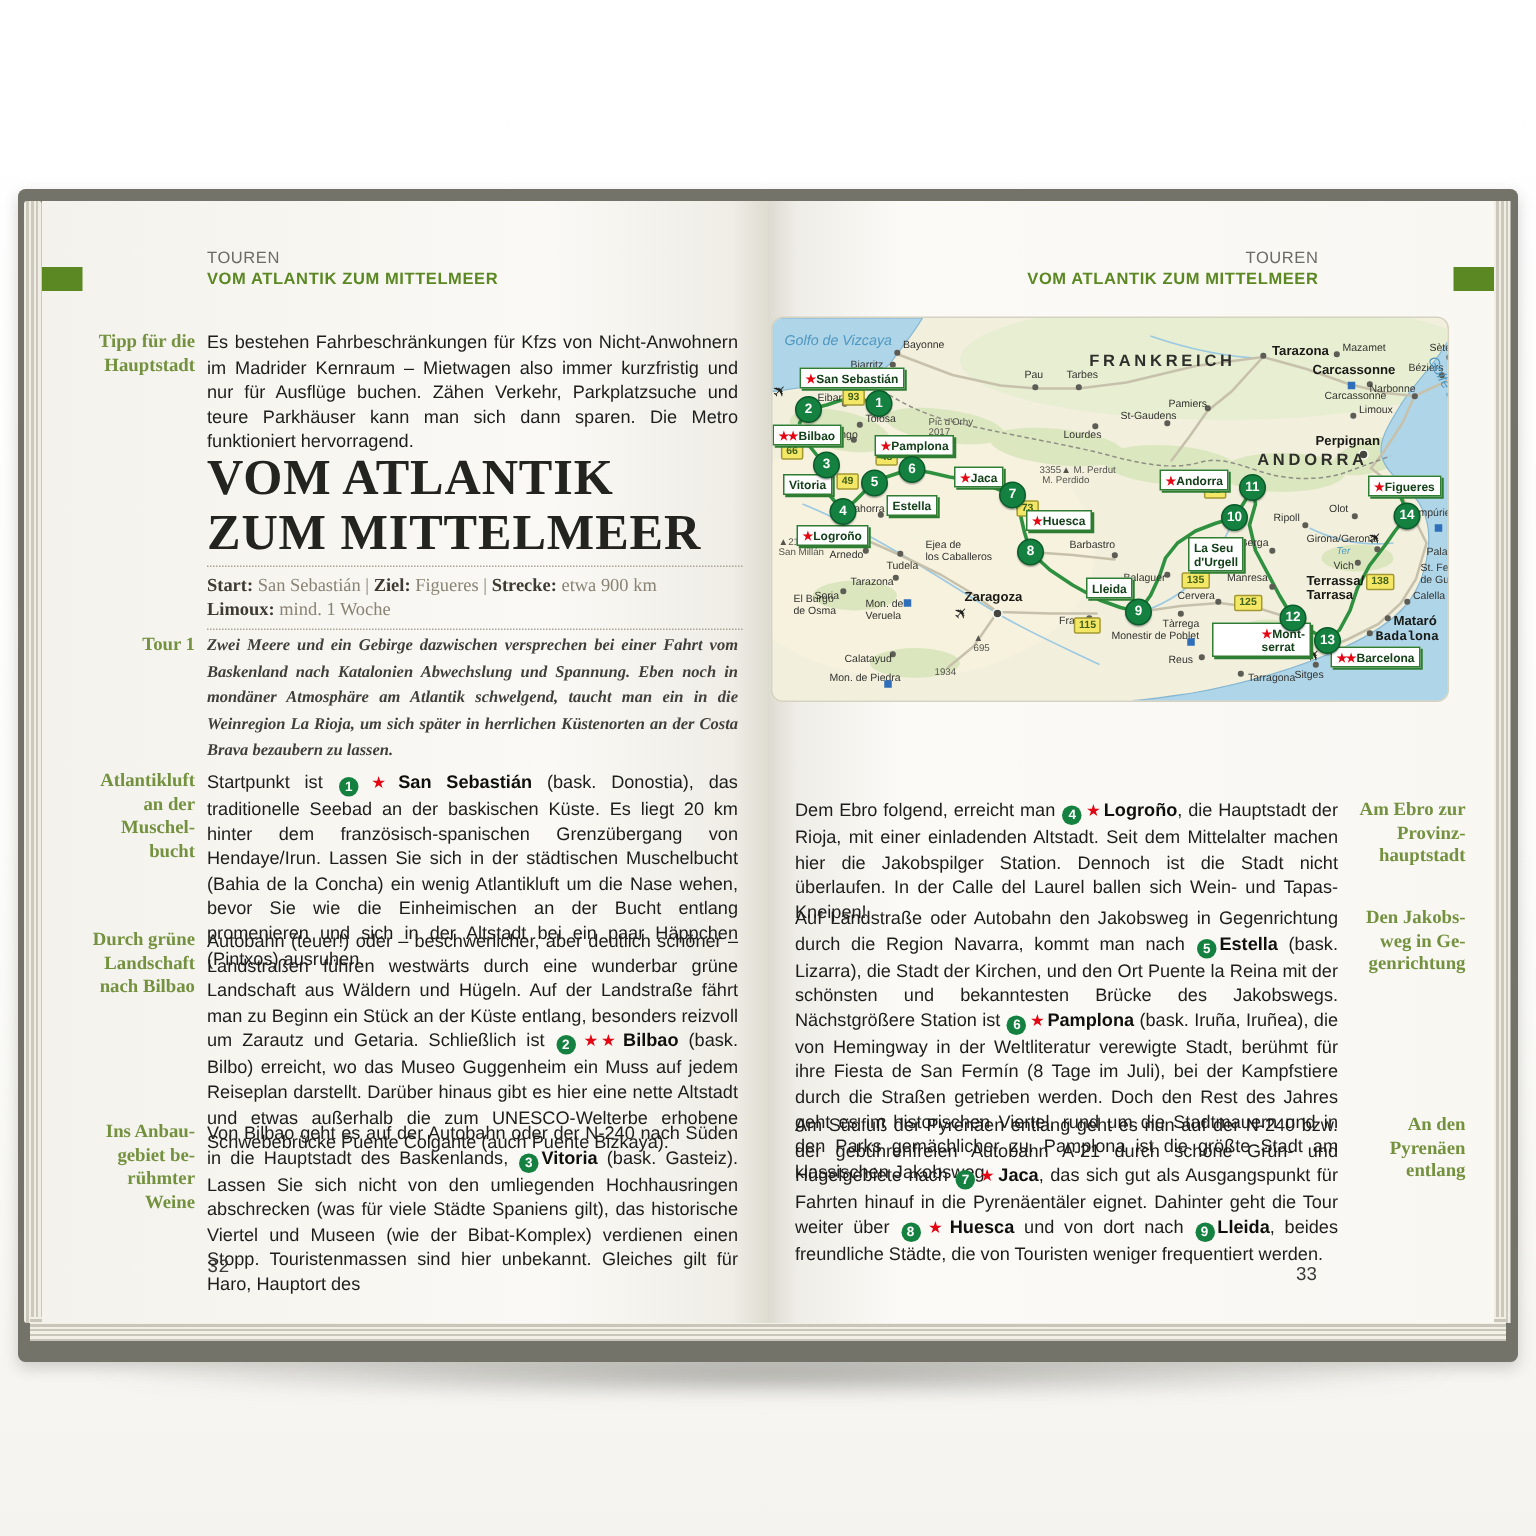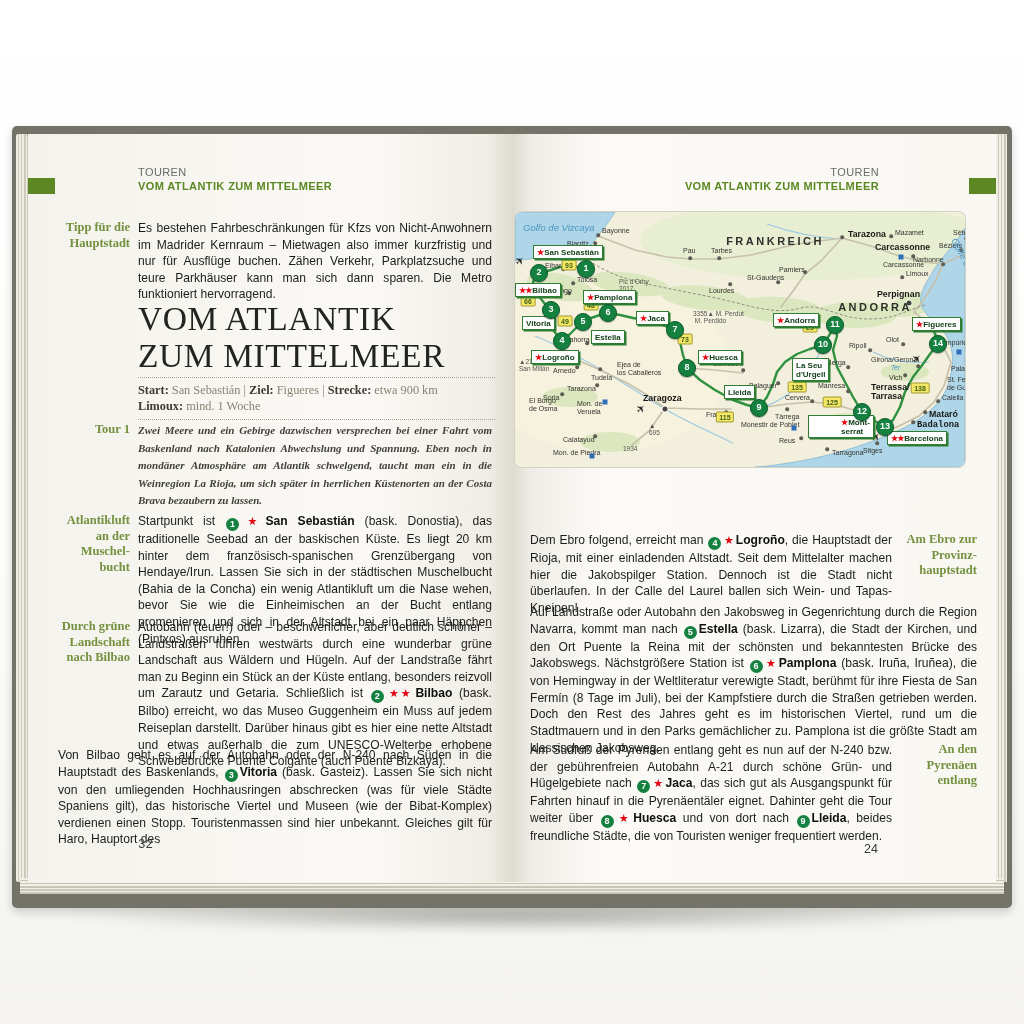--- a/index.html
+++ b/index.html
@@ -22,21 +22,21 @@
   .page.l{background:linear-gradient(90deg,#f3f2ec 0%,#faf9f5 70%,#efede6 95%,#dfdcd2 100%);}
   .page.r{background:linear-gradient(90deg,#ddDAD0 0%,#efede7 4%,#fbfaf6 18%,#f8f7f2 100%);}
   .tab{position:absolute;width:27px;height:16px;background:#5b8822;top:44px;}
   .tab.tl{left:0;} .tab.tr{right:0;}
   .hdr{position:absolute;top:31px;font-size:11px;letter-spacing:.4px;line-height:14px;}
   .hdr.hl{left:110px;text-align:left;}
   .hdr.hr{left:18px;width:349px;text-align:right;}
   .hdr .k{color:#6b6b67;}
   .hdr .t{color:#5b8822;font-weight:bold;}
   .big-title{position:absolute;left:110px;top:166px;font-family:"Liberation Serif",serif;
-        font-weight:normal;font-size:33.5px;line-height:37px;letter-spacing:.6px;color:#23231f;}
+        font-weight:bold;font-size:33.5px;line-height:37px;letter-spacing:.6px;color:#23231f;}
   .meta{position:absolute;left:110px;top:243px;width:357px;border-top:1.6px dotted #a9a496;
         border-bottom:1.6px dotted #a9a496;padding:4px 0 5px;
         font-family:"Liberation Serif",serif;font-size:12.3px;line-height:16px;color:#8a8374;}
   .meta b{color:#3f3b33;}
   .pageno{position:absolute;font-size:12.5px;color:#3a3a38;}
   .row{position:absolute;display:flex;}
   .row.sl{left:30px;width:434px;}
   .row.sr{left:18px;width:447px;}
   .note{font-family:"Liberation Serif",serif;font-weight:bold;color:#74913f;
         font-size:12.5px;line-height:15.5px;flex:none;}
@@ -127,20 +127,21 @@
             </div>
             <div class="row sl" style="top: 379px;">
               <div class="note nl">Atlantikluft an der Muschel- bucht</div>
               <div class="body-txt">Startpunkt ist <span class="nb">1</span><span class="st-inline">★</span><strong>San Sebastián</strong> (bask. Donostia), das traditionelle Seebad an der baskischen Küste. Es liegt 20 km hinter dem französisch-spanischen Grenzübergang von Hendaye/Irun. Lassen Sie sich in der städtischen Muschelbucht (Bahia de la Concha) ein wenig Atlantikluft um die Nase wehen, bevor Sie wie die Einheimischen an der Bucht entlang promenieren und sich in der Altstadt bei ein paar Häppchen (Pintxos) ausruhen.</div>
             </div>
             <div class="row sl" style="top: 485px;">
               <div class="note nl">Durch grüne Landschaft nach Bilbao</div>
               <div class="body-txt">Autobahn (teuer!) oder – beschwerlicher, aber deutlich schöner – Landstraßen führen westwärts durch eine wunderbar grüne Landschaft aus Wäldern und Hügeln. Auf der Landstraße fährt man zu Beginn ein Stück an der Küste entlang, besonders reizvoll um Zarautz und Getaria. Schließlich ist <span class="nb">2</span><span class="st-inline">★★</span><strong>Bilbao</strong> (bask. Bilbo) erreicht, wo das Museo Guggenheim ein Muss auf jedem Reiseplan darstellt. Darüber hinaus gibt es hier eine nette Altstadt und etwas außerhalb die zum UNESCO-Welterbe erhobene Schwebebrücke Puente Colgante (auch Puente Bizkaya).</div>
             </div>
             <div class="row sl" style="top: 613px;">
+              <div class="note nl">Ins Anbau- gebiet be- rühmter Weine</div>
               <div class="body-txt">Von Bilbao geht es auf der Autobahn oder der N-240 nach Süden in die Hauptstadt des Baskenlands, <span class="nb">3</span><strong>Vitoria</strong> (bask. Gasteiz). Lassen Sie sich nicht von den umliegenden Hochhausringen abschrecken (was für viele Städte Spaniens gilt), das historische Viertel und Museen (wie der Bibat-Komplex) verdienen einen Stopp. Touristenmassen sind hier unbekannt. Gleiches gilt für Haro, Hauptort des</div>
             </div>
           </div>
         <div class="pageno" style="left:110px;top:704px;font-family:Liberation Mono, monospace;">32</div>
       </div>
 
       <div class="page r">
         <div class="tab tr"></div>
         <div class="hdr hr">
           <div class="k">TOUREN</div>
@@ -319,21 +320,21 @@
             <div class="sq" style="left: 444px; top: 140px;"></div>
             <div class="sq" style="left: 90px; top: 190px;"></div>
             <div class="sq" style="left: 77px; top: 244px;"></div>
             <div class="slabel" style="left: 18px; top: 33px;"><span class="st">★</span>San Sebastián</div>
             <div class="slabel" style="left: 0px; top: 71px;"><span class="st">★★</span>Bilbao</div>
             <div class="slabel" style="left: 7px; top: 104px;">Vitoria</div>
             <div class="slabel" style="left: 68px; top: 78px;"><span class="st">★</span>Pamplona</div>
             <div class="slabel" style="left: 76px; top: 118px;">Estella</div>
             <div class="slabel" style="left: 16px; top: 138px;"><span class="st">★</span>Logroño</div>
             <div class="slabel" style="left: 121px; top: 99px;"><span class="st">★</span>Jaca</div>
-            <div class="slabel" style="left: 169px; top: 138px; margin-left: 14px;"><span class="st">★</span>Huesca</div>
+            <div class="slabel" style="left: 169px; top: 128px;"><span class="st">★</span>Huesca</div>
             <div class="slabel" style="left: 209px; top: 173px;">Lleida</div>
             <div class="slabel" style="left: 277px; top: 146px;">La Seu
 d'Urgell</div>
             <div class="slabel" style="left: 258px; top: 101px;"><span class="st">★</span>Andorra</div>
             <div class="slabel" style="left: 293px; top: 203px; padding-left: 32px;"><span class="st">★</span>Mont-
 serrat</div>
             <div class="slabel" style="left: 372px; top: 219px;"><span class="st">★★</span>Barcelona</div>
             <div class="slabel" style="left: 397px; top: 105px;"><span class="st">★</span>Figueres</div>
             <div class="stop" style="left: 71px; top: 57px;">1</div>
             <div class="stop" style="left: 24px; top: 61px;">2</div>
@@ -354,24 +355,25 @@
         <div id="right-paras">
             <div class="row sr" style="top: 346px;">
               <div class="note nr"></div>
             </div>
             <div class="row sr" style="top: 398px;">
               <div class="body-txt">Dem Ebro folgend, erreicht man <span class="nb">4</span><span class="st-inline">★</span><strong>Logroño</strong>, die Hauptstadt der Rioja, mit einer einladenden Altstadt. Seit dem Mittelalter machen hier die Jakobspilger Station. Dennoch ist die Stadt nicht überlaufen. In der Calle del Laurel ballen sich Wein- und Tapas-Kneipen!</div>
               <div class="note nr">Am Ebro zur Provinz- hauptstadt</div>
             </div>
             <div class="row sr" style="top: 470px;">
               <div class="body-txt">Auf Landstraße oder Autobahn den Jakobsweg in Gegenrichtung durch die Region Navarra, kommt man nach <span class="nb">5</span><strong>Estella</strong> (bask. Lizarra), die Stadt der Kirchen, und den Ort Puente la Reina mit der schönsten und bekanntesten Brücke des Jakobswegs. Nächstgrößere Station ist <span class="nb">6</span><span class="st-inline">★</span><strong>Pamplona</strong> (bask. Iruña, Iruñea), die von Hemingway in der Weltliteratur verewigte Stadt, berühmt für ihre Fiesta de San Fermín (8 Tage im Juli), bei der Kampfstiere durch die Straßen getrieben werden. Doch den Rest des Jahres geht es im historischen Viertel, rund um die Stadtmauern und in den Parks gemächlicher zu. Pamplona ist die größte Stadt am klassischen Jakobsweg.</div>
+              <div class="note nr">Den Jakobs- weg in Ge- genrichtung</div>
             </div>
             <div class="row sr" style="top: 608px;">
               <div class="body-txt">Am Südfuß der Pyrenäen entlang geht es nun auf der N-240 bzw. der gebührenfreien Autobahn A-21 durch schöne Grün- und Hügelgebiete nach <span class="nb">7</span><span class="st-inline">★</span><strong>Jaca</strong>, das sich gut als Ausgangspunkt für Fahrten hinauf in die Pyrenäentäler eignet. Dahinter geht die Tour weiter über <span class="nb">8</span><span class="st-inline">★</span><strong>Huesca</strong> und von dort nach <span class="nb">9</span><strong>Lleida</strong>, beides freundliche Städte, die von Touristen weniger frequentiert werden.</div>
               <div class="note nr">An den Pyrenäen entlang</div>
             </div>
           </div>
-        <div class="pageno" style="left:352px;top:708px;">24</div>
+        <div class="pageno" style="left:352px;top:708px;">33</div>
       </div>
 
     </div>
   </div>
 </div>
 
 </body></html>

